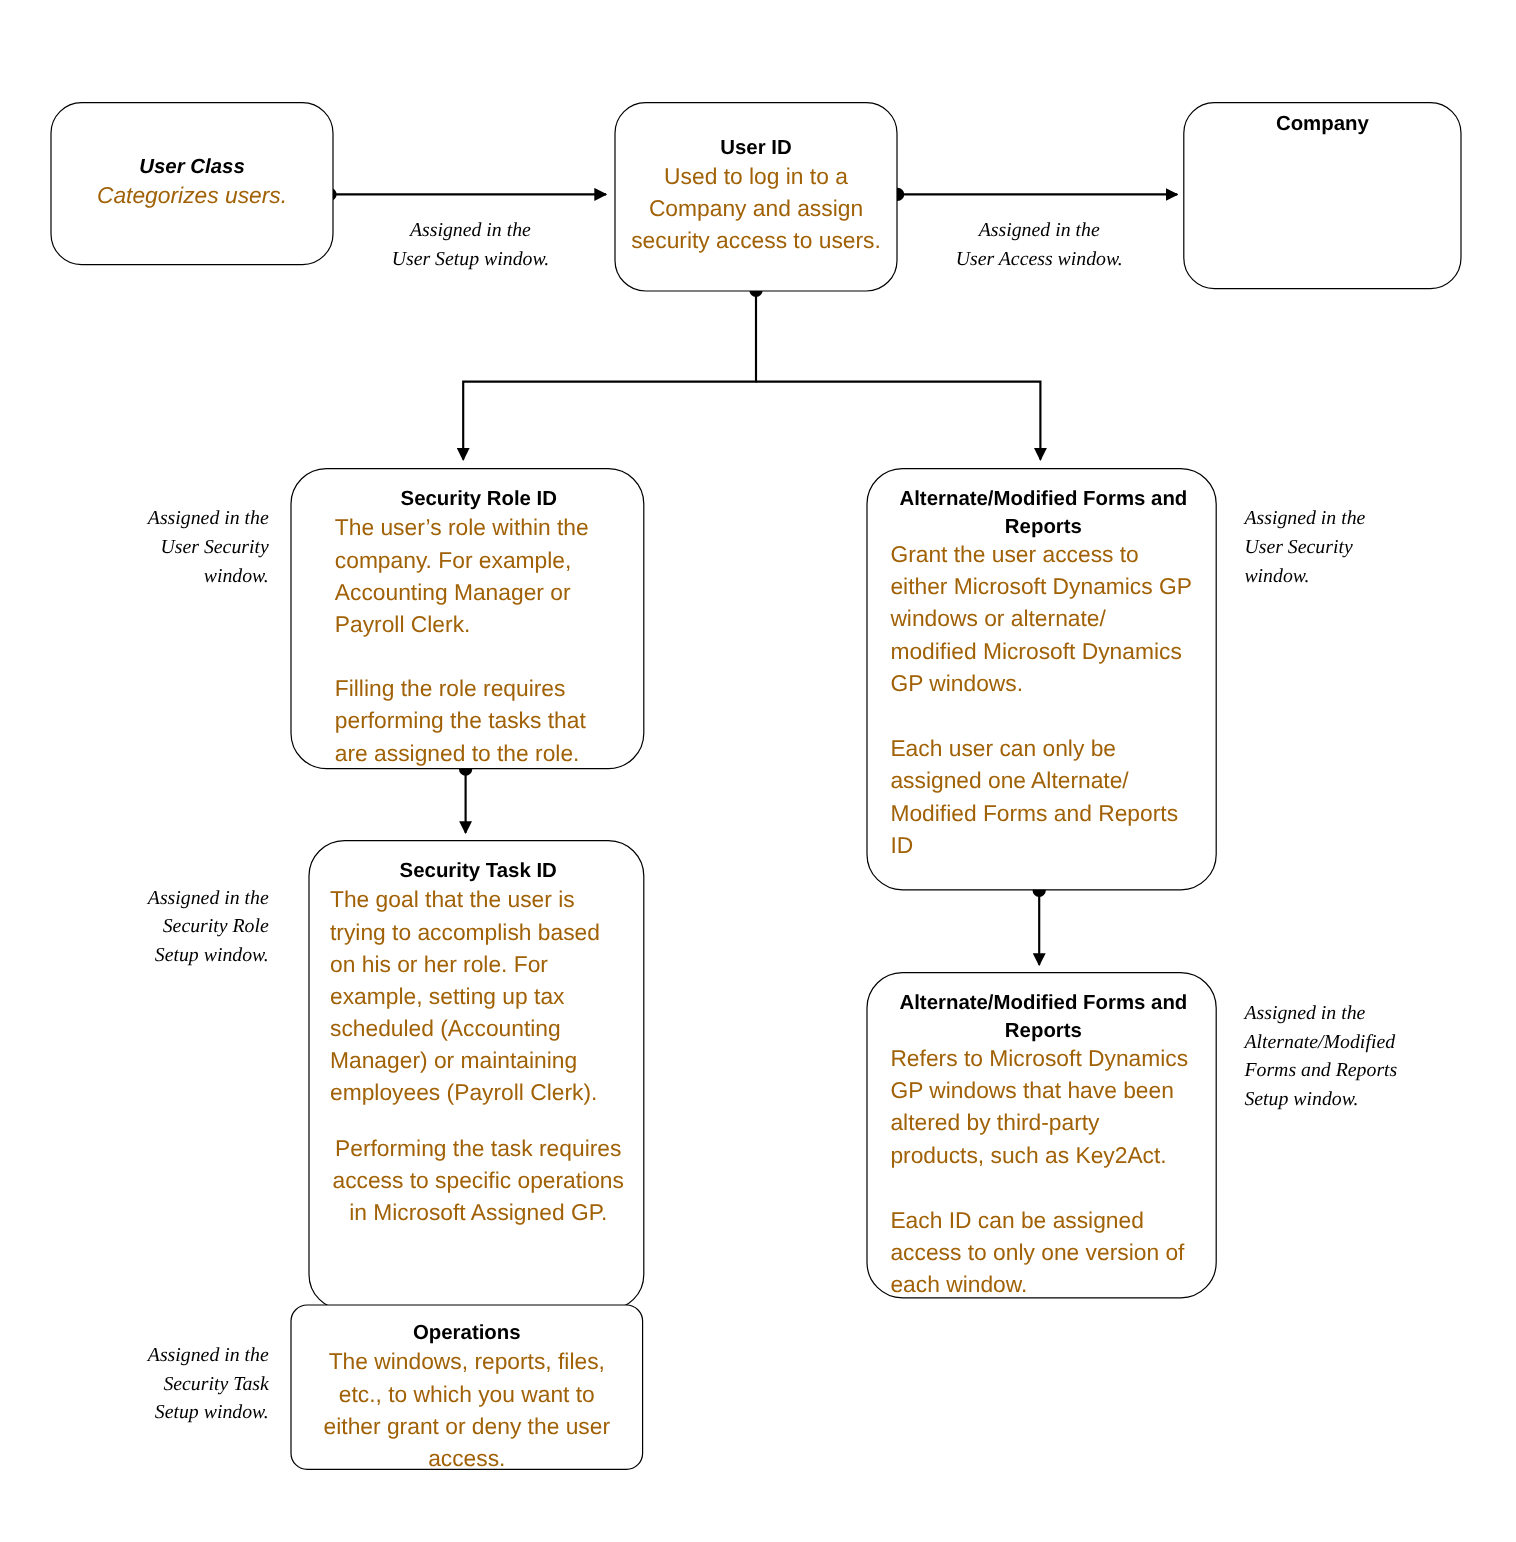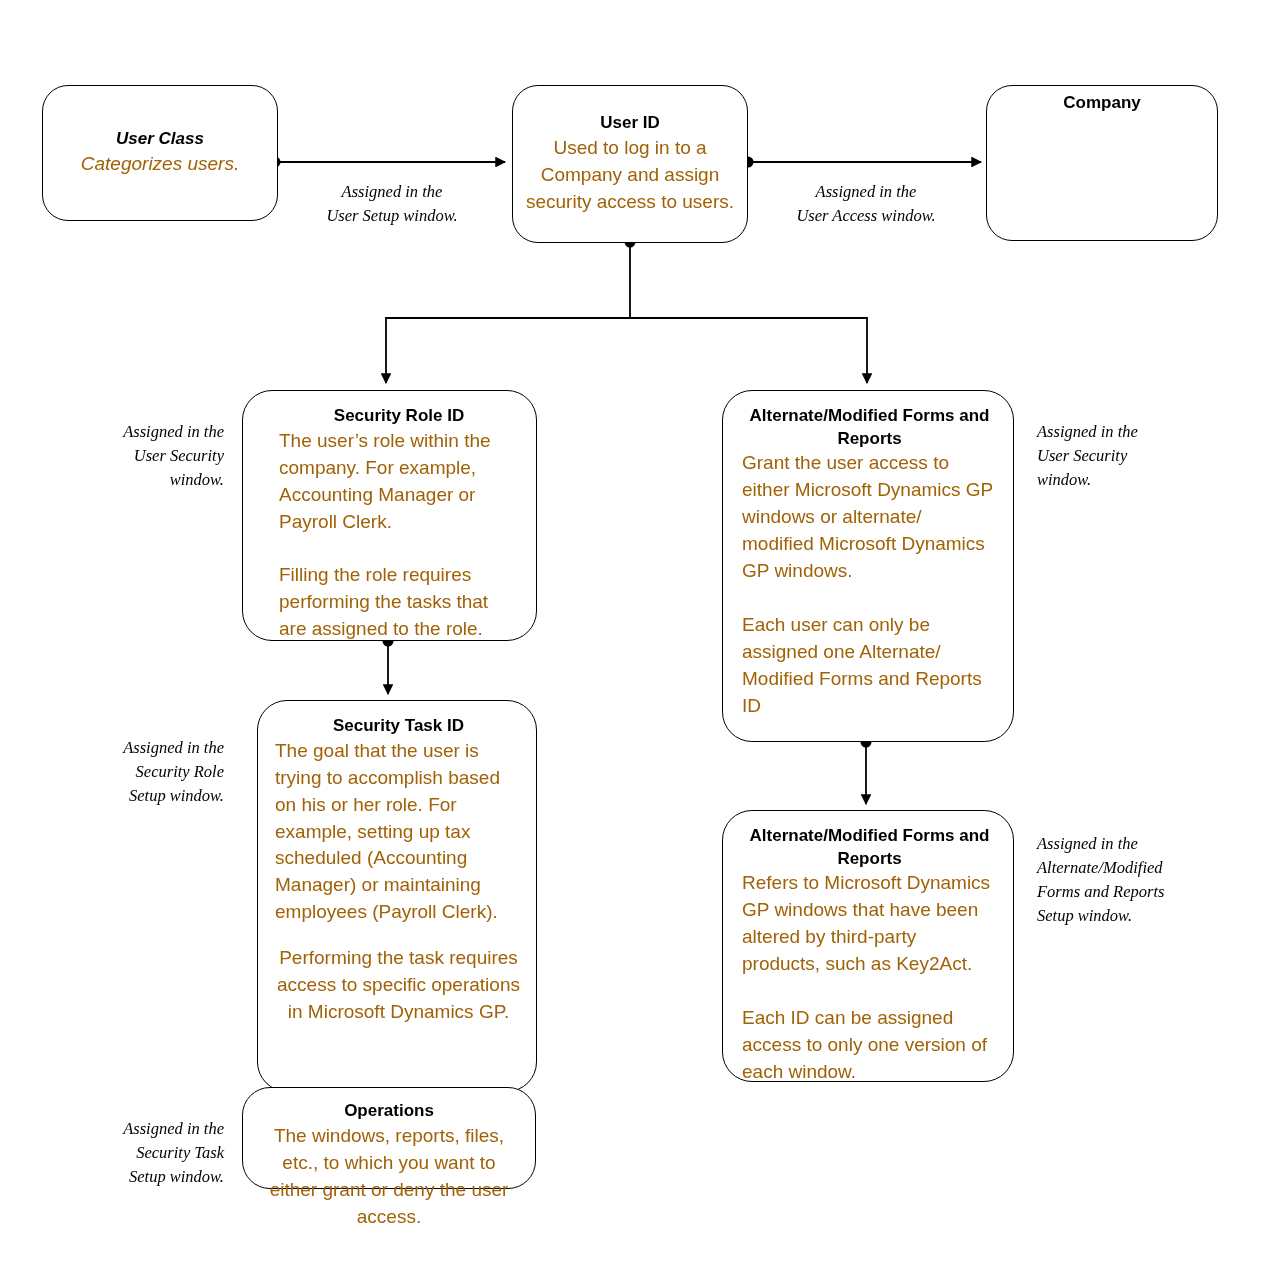--- a/index.html
+++ b/index.html
@@ -143,32 +143,32 @@
     <div class="title">Alternate/Modified Forms and Reports</div>
     <div class="body body-left">Grant the user access to either Microsoft Dynamics GP windows or alternate/ modified Microsoft Dynamics GP windows.
 
 Each user can only be assigned one Alternate/ Modified Forms and Reports ID</div>
   </div>
 
   <div class="node" style="left:257px; top:700px; width:280px; height:392px; border-radius:30px;
               justify-content:flex-start; padding:14px 14px 10px 17px;">
     <div class="title">Security Task ID</div>
     <div class="body body-left">The goal that the user is trying to accomplish based on his or her role. For example, setting up tax scheduled (Accounting Manager) or maintaining employees (Payroll Clerk).</div>
-    <div class="body body-center" style="margin-top:19px;">Performing the task requires access to specific operations in Microsoft Dynamics GP.</div>
+    <div class="body body-center" style="margin-top:19px;">Performing the task requires access to specific operations in Microsoft Assigned GP.</div>
   </div>
 
   <div class="node" style="left:722px; top:810px; width:292px; height:272px; border-radius:30px;
               justify-content:flex-start; padding:14px 16px 10px 19px;">
     <div class="title">Alternate/Modified Forms and Reports</div>
     <div class="body body-left">Refers to Microsoft Dynamics GP windows that have been altered by third-party products, such as Key2Act.
 
 Each ID can be assigned access to only one version of each window.</div>
   </div>
 
-  <div class="node" style="left:242px; top:1087px; width:294px; height:102px; border-radius:28px;
+  <div class="node" style="left:242px; top:1087px; width:294px; height:138px; border-radius:14px;
               justify-content:flex-start; padding:12px 16px 3px 16px;">
     <div class="title">Operations</div>
     <div class="body body-center">The windows, reports, files, etc., to which you want to either grant or deny the user access.</div>
   </div>
 
   <div class="annot center-align" style="left:292px; top:180px; width:200px;">Assigned in the
 User Setup window.</div>
 
   <div class="annot center-align" style="left:768px; top:180px; width:196px;">Assigned in the
 User Access window.</div>

